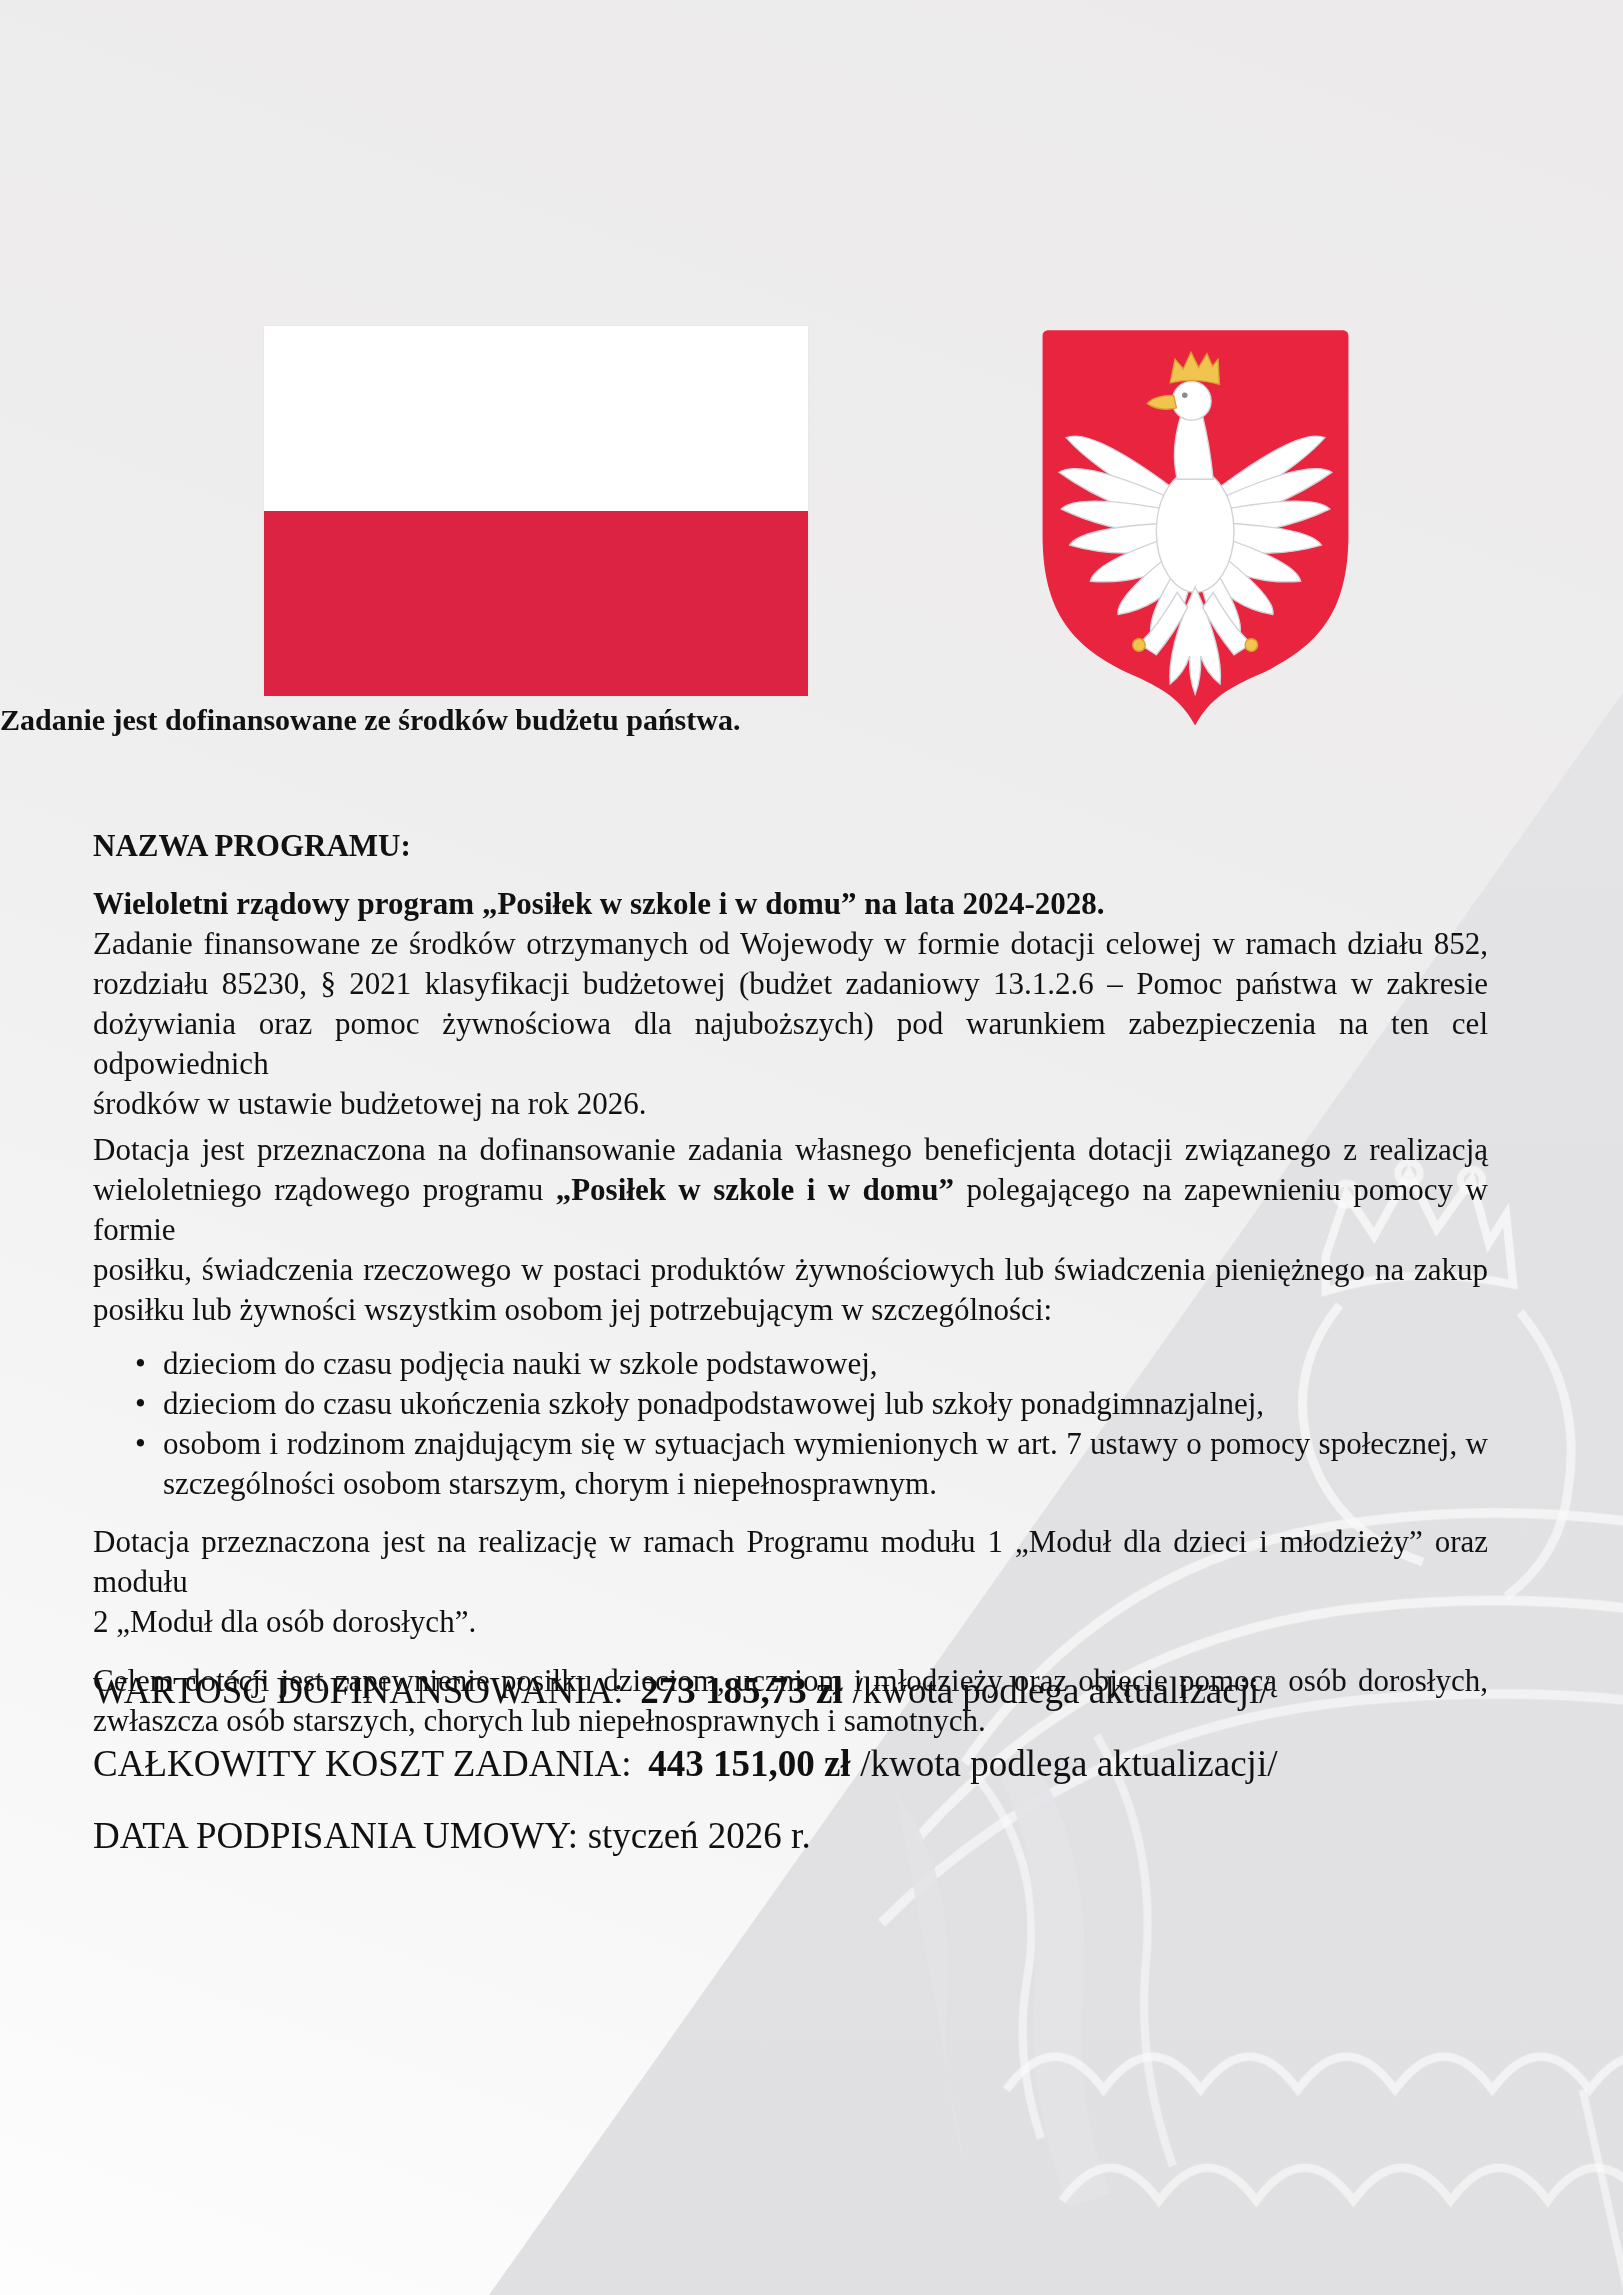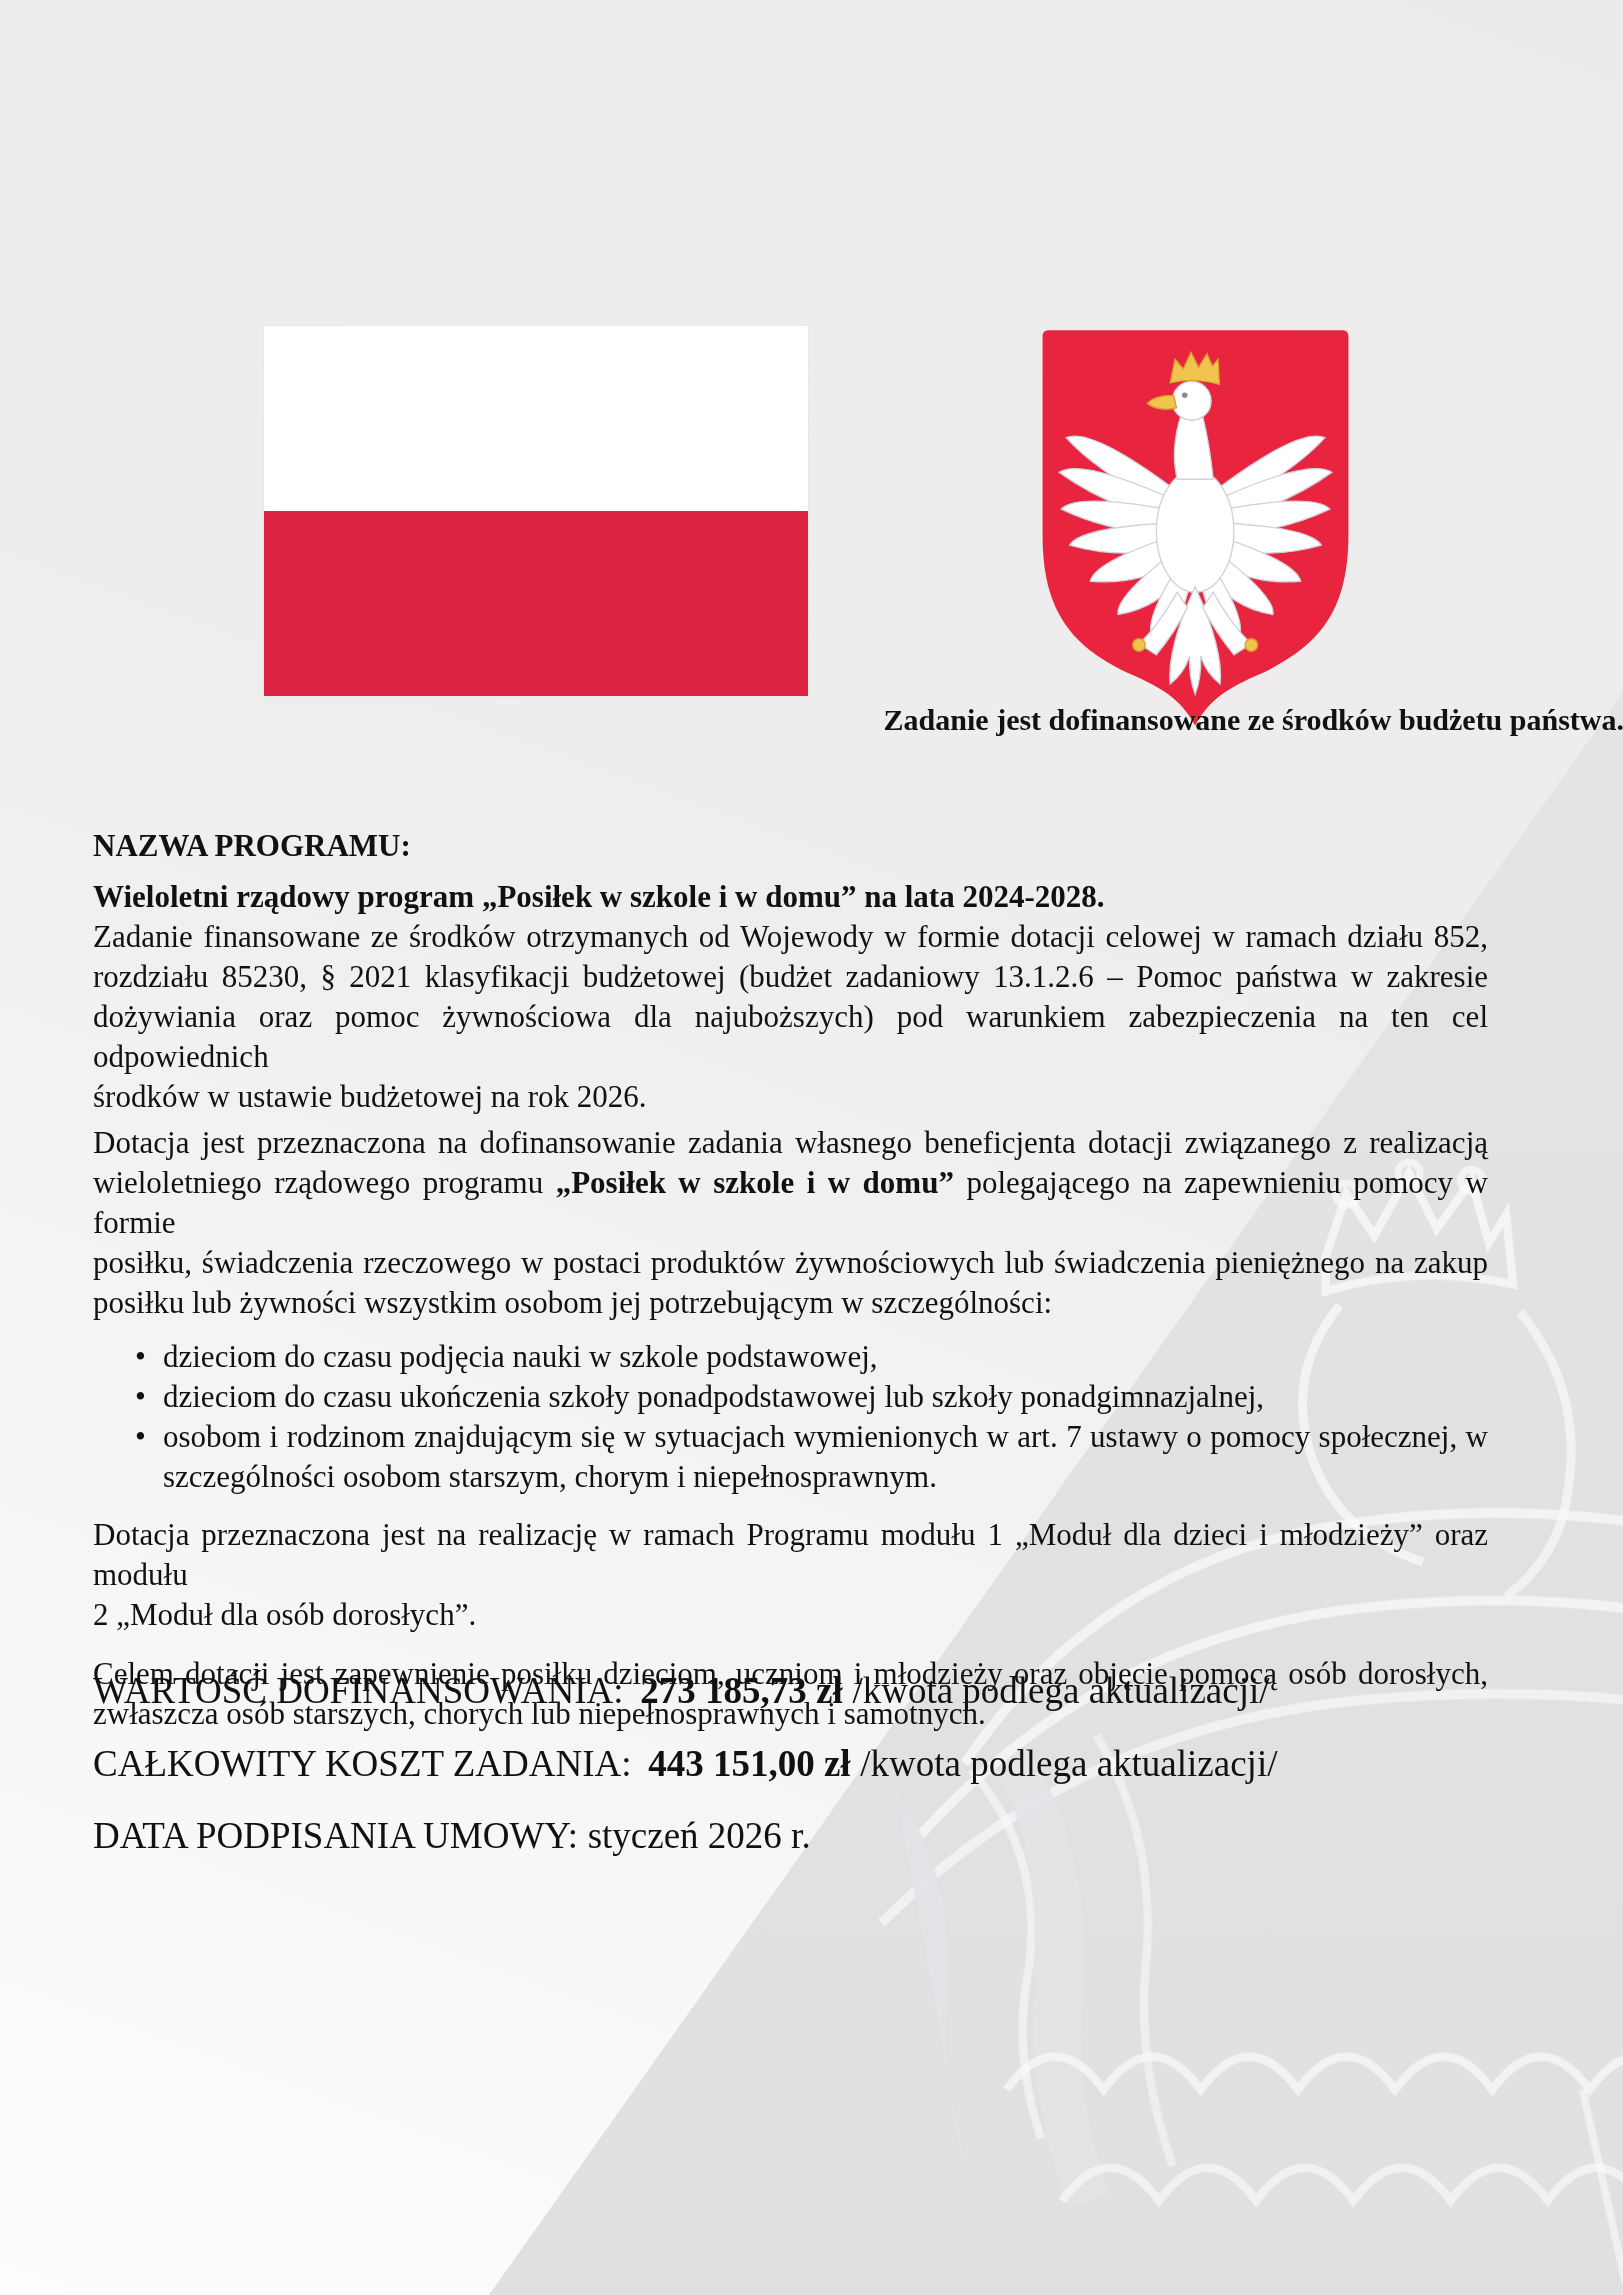--- a/index.html
+++ b/index.html
@@ -13,25 +13,25 @@
     position:absolute;inset:0;
     background:linear-gradient(to bottom,#e7e6e8 0%,#e2e2e5 55%,#e0e0e3 100%);
     clip-path:polygon(1624px 691px,1624px 2295px,489px 2295px);
   }
   .watermark{position:absolute;left:798px;top:1083px;width:972px;height:1319px;}
   .flag{position:absolute;left:264px;top:326px;width:544px;height:370px;box-shadow:0 0 0 0.7px rgba(0,0,0,0.03);}
   .flag .half-white{width:100%;height:50%;background:#ffffff;}
   .flag .half-red{width:100%;height:50%;}
   .crest{position:absolute;left:1028px;top:323px;width:335px;height:411px;}
   .caption{
-    position:absolute;left:0;right:0;top:702px;text-align:right;
+    position:absolute;left:0;right:16px;top:702px;text-align:left;
     font-weight:bold;font-size:30px;line-height:35px;
   }
   .content{position:absolute;left:93px;width:1395px;top:826px;font-size:31px;line-height:40px;}
-  .heading{font-weight:bold;margin-bottom:11px;}
+  .heading{font-weight:bold;margin-bottom:18px;}
   .title-line{font-weight:bold;margin-bottom:0;}
   .para{margin:0;}
   .para.p1{margin-bottom:5.6px;}
   .para.p2{margin-bottom:14.6px;}
   .para.blist{margin-bottom:17.4px;}
   .para.p3{margin-bottom:19.4px;}
   .line{text-align:justify;text-align-last:justify;}
   .line.left{text-align:center;text-align-last:left;}
   .bullet-row{position:relative;padding-left:70px;}
   .bullet-dot{position:absolute;left:42px;top:0;font-size:31px;}

